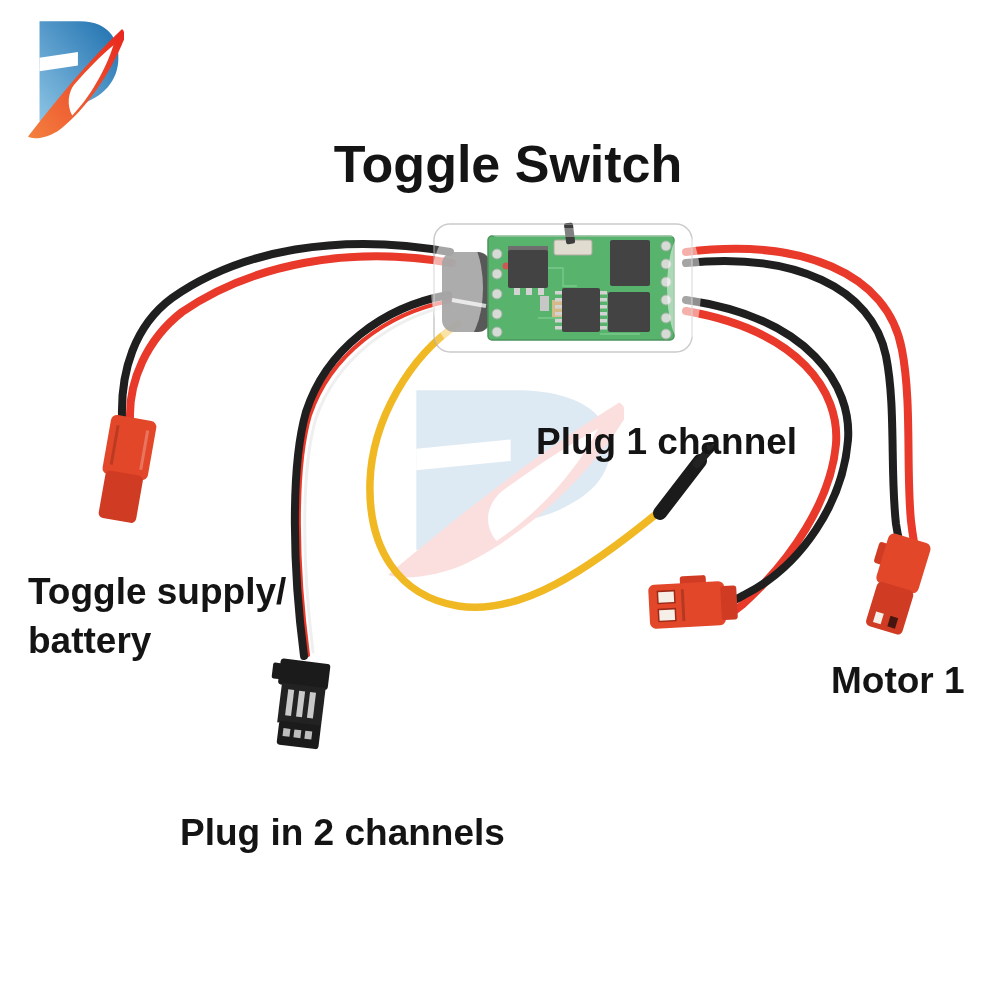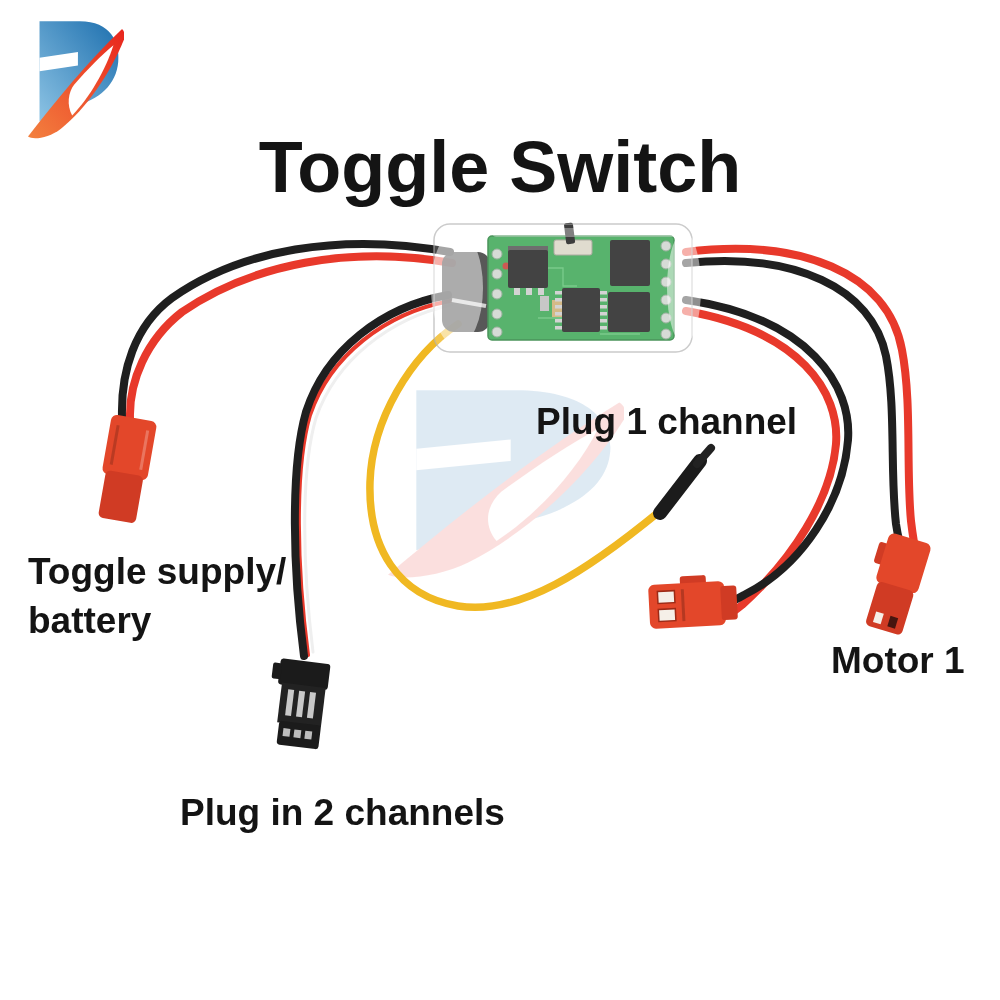--- a/index.html
+++ b/index.html
@@ -4,26 +4,26 @@
 <style>
   html,body{margin:0;padding:0;background:#fff;}
   .stage{
     position:relative;width:1000px;height:1000px;overflow:hidden;
     background:var(--background,#ffffff);
     font-family:"Liberation Sans",sans-serif;
     color:var(--text,#141414);
   }
   .title{
     position:absolute;left:50%;top:126px;transform:translateX(-50%);
-    font-size:72px;font-weight:600;letter-spacing:0px;white-space:nowrap;margin:0;
+    font-size:52px;font-weight:600;letter-spacing:0px;white-space:nowrap;margin:8px;
     color:var(--text,#141414);
   }
   .lbl{
     position:absolute;font-size:37px;font-weight:600;white-space:nowrap;
-    color:var(--text,#141414);line-height:1.32;
+    color:var(--text,#141414);line-height:1.32;margin-top:20px;
   }
   .brand-logo{position:absolute;left:28px;top:12px;width:96px;height:132px;}
   .watermark{position:absolute;left:388px;top:378px;width:236px;height:206px;opacity:0.14;}
   .scene{position:absolute;left:0;top:0;}
   
   .w-red{stroke:var(--wire-red,#e8392b);fill:none;stroke-linecap:round;}
   .w-black{stroke:var(--wire-black,#1f1f1f);fill:none;stroke-linecap:round;}
   .w-yellow{stroke:var(--wire-yellow,#f2b724);fill:none;stroke-linecap:round;}
   .w-white{stroke:#efefef;fill:none;stroke-linecap:round;}
   .f-jst{fill:var(--connector-red,#e34b2c);}

